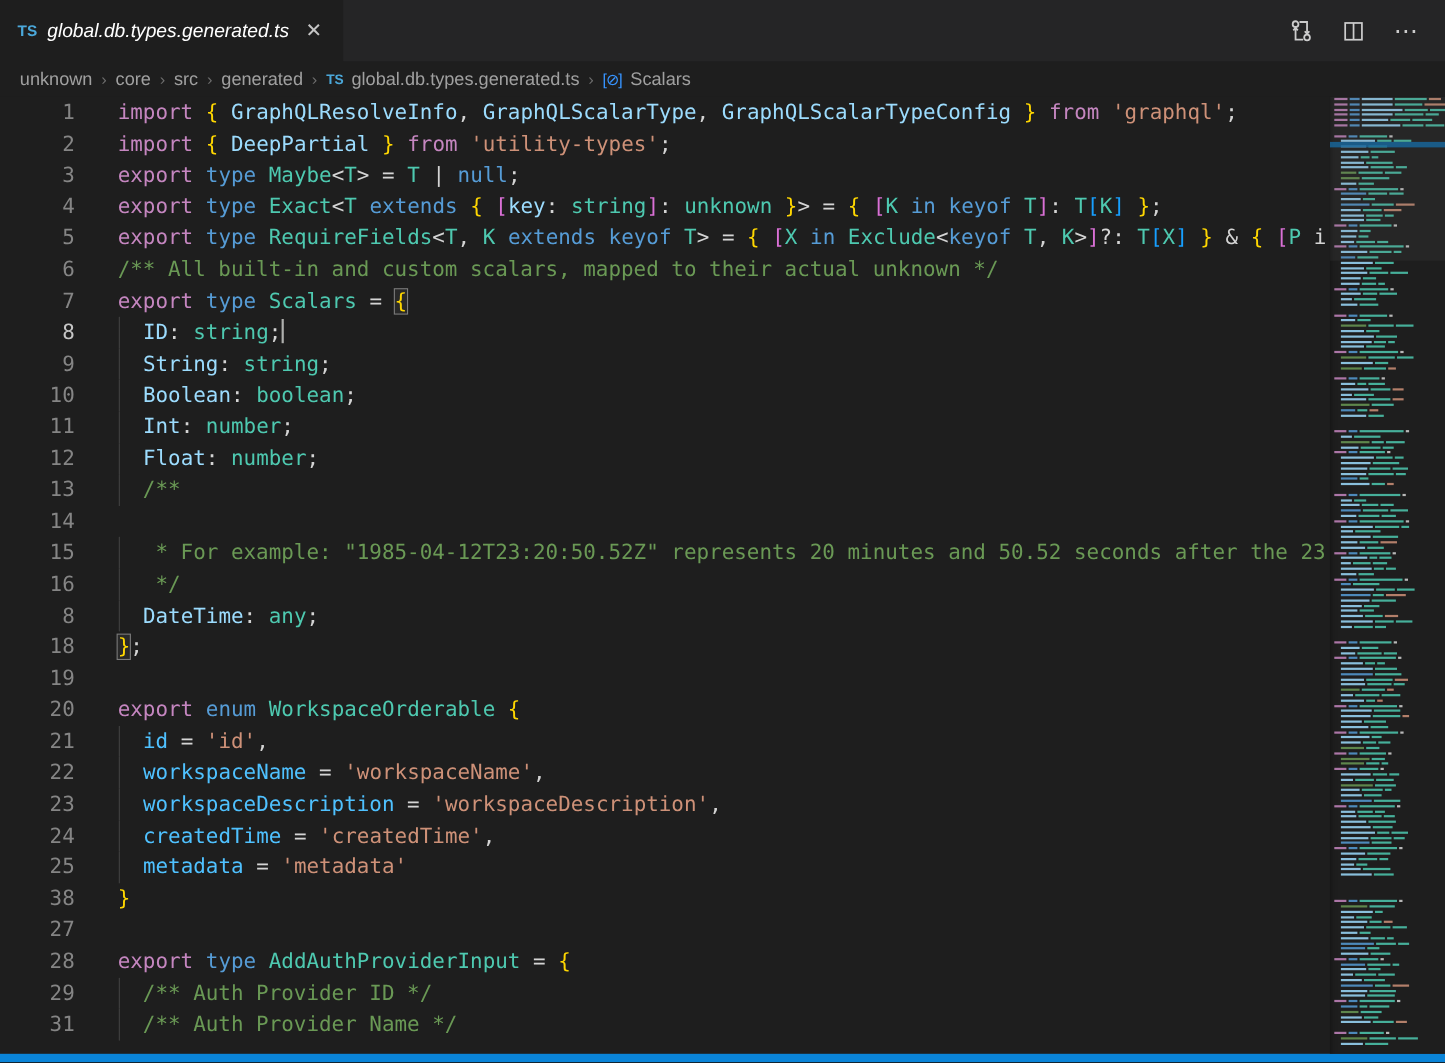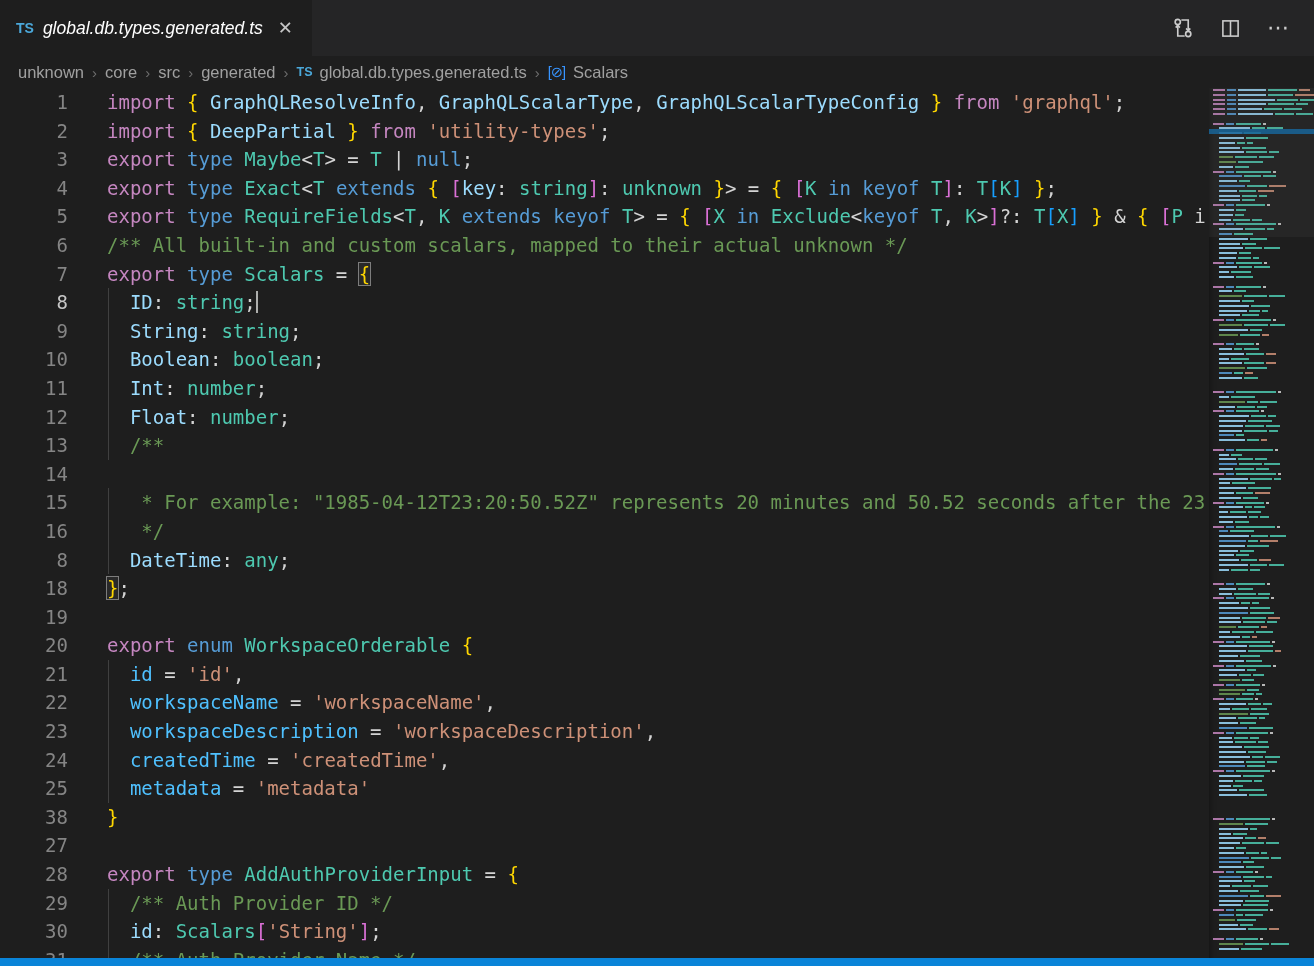--- a/index.html
+++ b/index.html
@@ -148,21 +148,20 @@
         <div class="line"><span class="ln">20</span><span class="lc"><span class="c-k">export</span><span class="c-p"> </span><span class="c-t">enum</span><span class="c-p"> </span><span class="c-y">WorkspaceOrderable</span><span class="c-p"> </span><span class="c-b1">{</span></span></div>
         <div class="line guide"><span class="ln">21</span><span class="lc"><span class="c-p">  </span><span class="c-e">id</span><span class="c-p"> = </span><span class="c-s">'id'</span><span class="c-p">,</span></span></div>
         <div class="line guide"><span class="ln">22</span><span class="lc"><span class="c-p">  </span><span class="c-e">workspaceName</span><span class="c-p"> = </span><span class="c-s">'workspaceName'</span><span class="c-p">,</span></span></div>
         <div class="line guide"><span class="ln">23</span><span class="lc"><span class="c-p">  </span><span class="c-e">workspaceDescription</span><span class="c-p"> = </span><span class="c-s">'workspaceDescription'</span><span class="c-p">,</span></span></div>
         <div class="line guide"><span class="ln">24</span><span class="lc"><span class="c-p">  </span><span class="c-e">createdTime</span><span class="c-p"> = </span><span class="c-s">'createdTime'</span><span class="c-p">,</span></span></div>
         <div class="line guide"><span class="ln">25</span><span class="lc"><span class="c-p">  </span><span class="c-e">metadata</span><span class="c-p"> = </span><span class="c-s">'metadata'</span></span></div>
         <div class="line"><span class="ln">38</span><span class="lc"><span class="c-b1">}</span></span></div>
         <div class="line"><span class="ln">27</span><span class="lc"></span></div>
         <div class="line"><span class="ln">28</span><span class="lc"><span class="c-k">export</span><span class="c-p"> </span><span class="c-t">type</span><span class="c-p"> </span><span class="c-y">AddAuthProviderInput</span><span class="c-p"> = </span><span class="c-b1">{</span></span></div>
         <div class="line guide"><span class="ln">29</span><span class="lc"><span class="c-c">  /** Auth Provider ID */</span></span></div>
-        <div class="line guide"><span class="ln">30</span><span class="lc"><span class="c-p">  </span><span class="c-v">id</span><span class="c-p">: </span><span class="c-y">Scalars</span><span class="c-b2">[</span><span class="c-s">'String'</span><span class="c-b2">]</span><span class="c-p">;</span></span></div>
         <div class="line guide"><span class="ln">31</span><span class="lc"><span class="c-c">  /** Auth Provider Name */</span></span></div>
       </div>
     <div class="minimap" id="minimap">
         <div class="mm-row"><span style="background: rgb(197, 134, 192); width: 12px;"></span><span style="background: rgb(86, 156, 214); width: 9px;"></span><span style="background: rgb(156, 220, 254); width: 27.7513px;"></span><span style="background: rgb(78, 201, 176); width: 28.792px;"></span><span style="background: rgb(206, 145, 120); width: 11.209px;"></span></div>
         <div class="mm-row"><span style="background: rgb(197, 134, 192); width: 12px;"></span><span style="background: rgb(86, 156, 214); width: 9px;"></span><span style="background: rgb(156, 220, 254); width: 28.2035px;"></span><span style="background: rgb(78, 201, 176); width: 24.5625px;"></span><span style="background: rgb(206, 145, 120); width: 21.1116px;"></span></div>
         <div class="mm-row"><span style="background: rgb(197, 134, 192); width: 12px;"></span><span style="background: rgb(86, 156, 214); width: 9px;"></span><span style="background: rgb(156, 220, 254); width: 37.0918px;"></span><span style="background: rgb(78, 201, 176); width: 20.965px;"></span><span style="background: rgb(78, 201, 176); width: 14.5434px;"></span></div>
         <div class="mm-row"><span style="background: rgb(197, 134, 192); width: 12px;"></span><span style="background: rgb(86, 156, 214); width: 9px;"></span><span style="background: rgb(156, 220, 254); width: 28.4635px;"></span><span style="background: rgb(78, 201, 176); width: 25.7779px;"></span><span style="background: rgb(78, 201, 176); width: 12.0329px;"></span></div>
         <div class="mm-row"><span style="background: rgb(197, 134, 192); width: 12px;"></span><span style="background: rgb(86, 156, 214); width: 9px;"></span><span style="background: rgb(156, 220, 254); width: 24.4763px;"></span><span style="background: rgb(78, 201, 176); width: 17.8675px;"></span><span style="background: rgb(78, 201, 176); width: 17.5871px;"></span></div>
         <div class="mm-row"><span style="background: rgb(197, 134, 192); width: 12px;"></span><span style="background: rgb(86, 156, 214); width: 9px;"></span><span style="background: rgb(156, 220, 254); width: 35.0419px;"></span><span style="background: rgb(78, 201, 176); width: 18.8243px;"></span><span style="background: rgb(78, 201, 176); width: 16.9279px;"></span></div>
         <div class="mm-row"></div>

